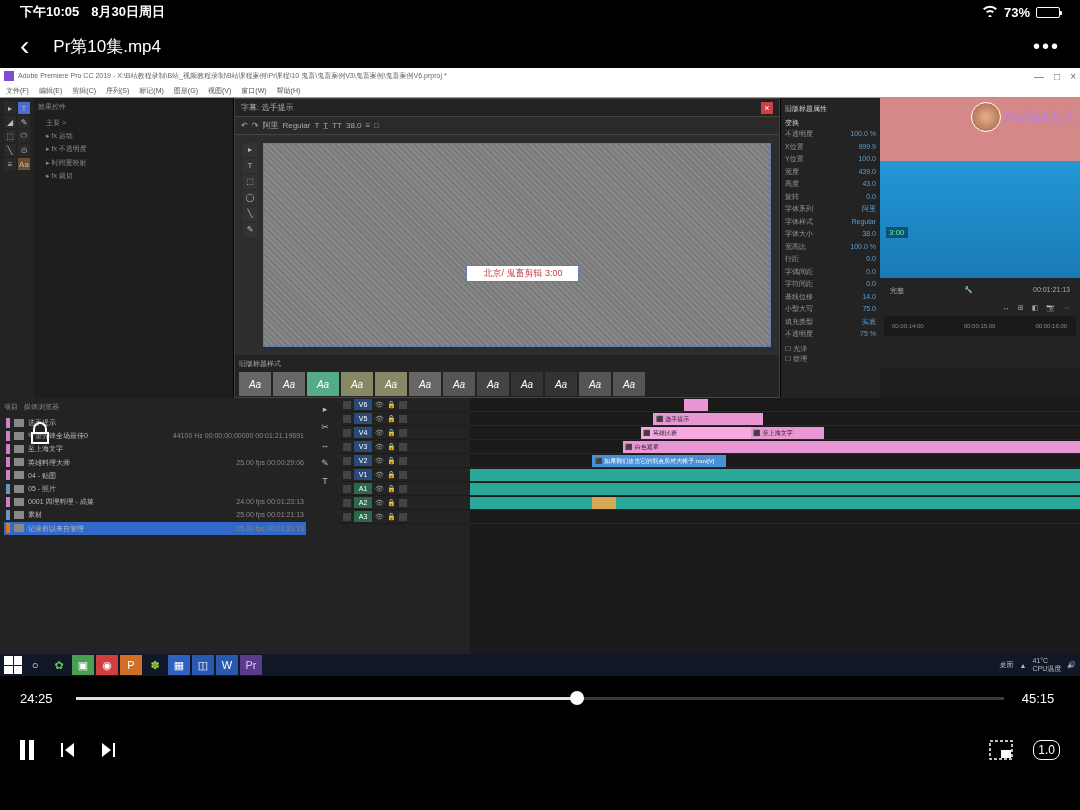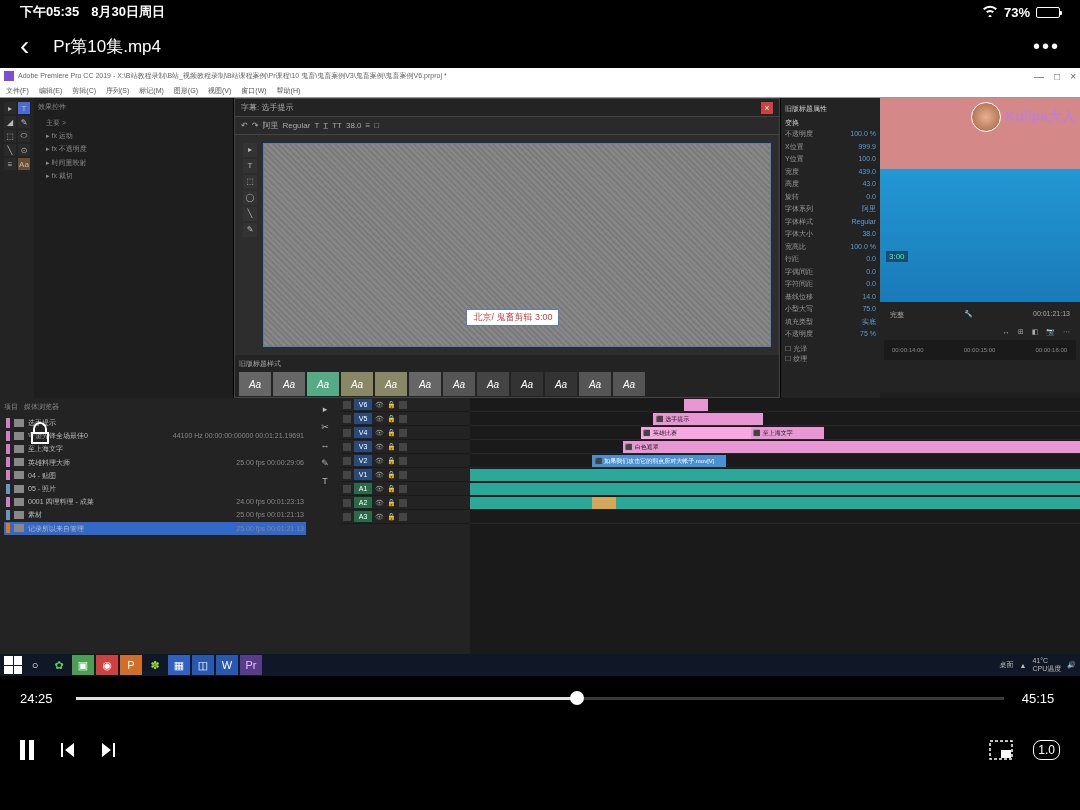--- a/index.html
+++ b/index.html
@@ -195,23 +195,22 @@
     position: relative;
     border: 1px solid #5a7cb8;
   }
   .title-text-element {
     position: absolute;
     top: 60%;
     left: 40%;
     background: #fff;
     color: #c04040;
     font-size: 9px;
-    padding: 1px 6px;
+    padding: 1px 16px;
     border: 1px solid #5a7cb8;
-    margin-top: 44px;
   }
   
   .pr-title-styles {
     height: 42px;
     background: #232323;
     padding: 4px;
   }
   .pr-styles-label { font-size: 7px; color: #aaa; margin-bottom: 3px; }
   .pr-styles-grid { display: flex; gap: 2px; }
   .pr-style-thumb {
@@ -244,21 +243,21 @@
   .pr-prop-section { color:#ccc; margin-top:2px; }
   
   .pr-program-monitor {
     width: 200px;
     background: #1e1e1e;
     display: flex;
     flex-direction: column;
     position: relative;
   }
   .pr-program-video {
-    height: 204px;
+    height: 180px;
     background: linear-gradient(180deg, #d48888 0%, #d48888 35%, #2298d4 35%, #1a7ab8 100%);
     position: relative;
   }
   .watermark {
     position: absolute;
     top: 4px;
     right: 4px;
     display: flex;
     align-items: center;
     gap: 4px;
@@ -549,21 +548,21 @@
     padding: 2px 4px;
     font-size: 12px;
     border-radius: 8px;
   }
 </style>
 </head>
 <body>
 
 <div class="status-bar">
   <div class="status-left">
-    <span>下午05:35</span>
+    <span>下午10:05</span>
     <span>8月30日周日</span>
   </div>
   <div class="status-right">
     <span>
       <svg class="wifi-icon" viewBox="0 0 16 12">
           <path fill="#fff" d="M8 10a1.5 1.5 0 100 3 1.5 1.5 0 000-3zm-4-3.5a6 6 0 018 0l-1.5 1.5a4 4 0 00-5 0zm-3-3a10 10 0 0114 0l-1.5 1.5a8 8 0 00-11 0z"></path>
         </svg>
     </span>
     <span>73%</span>
     <span class="battery-icon"><span class="battery-fill"></span></span>

